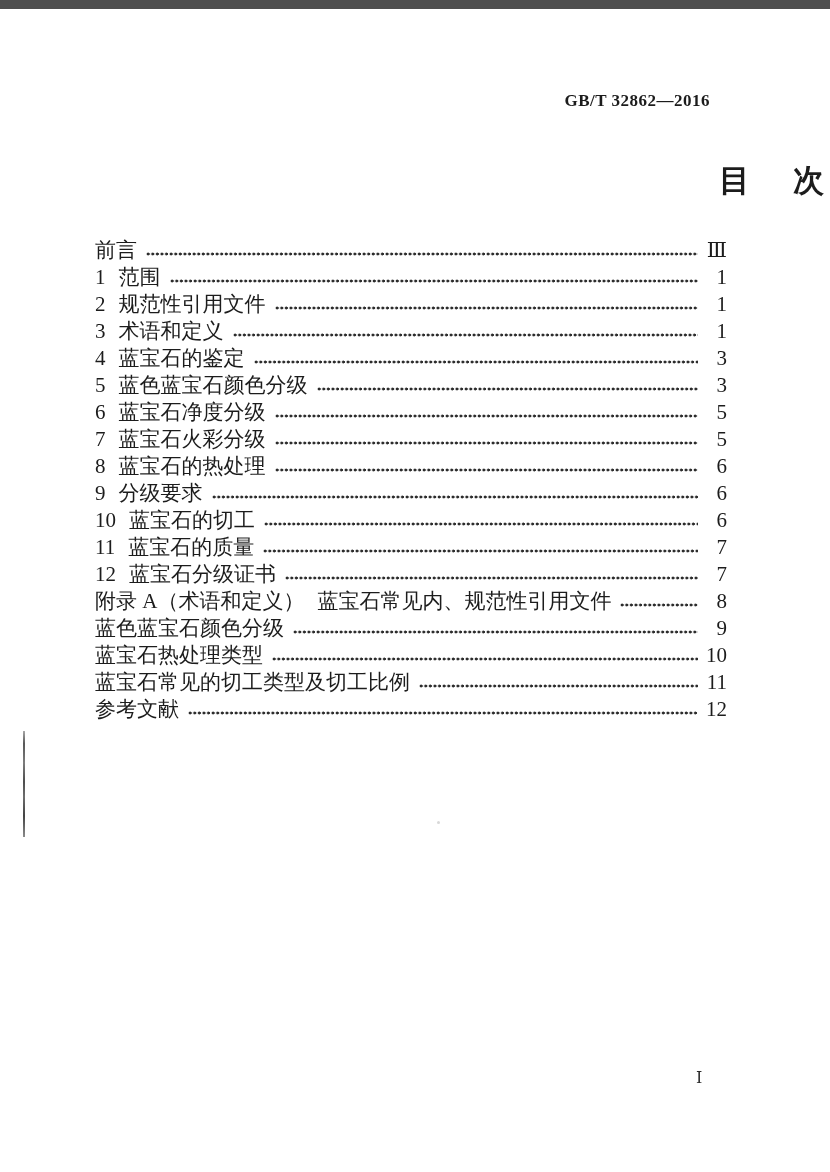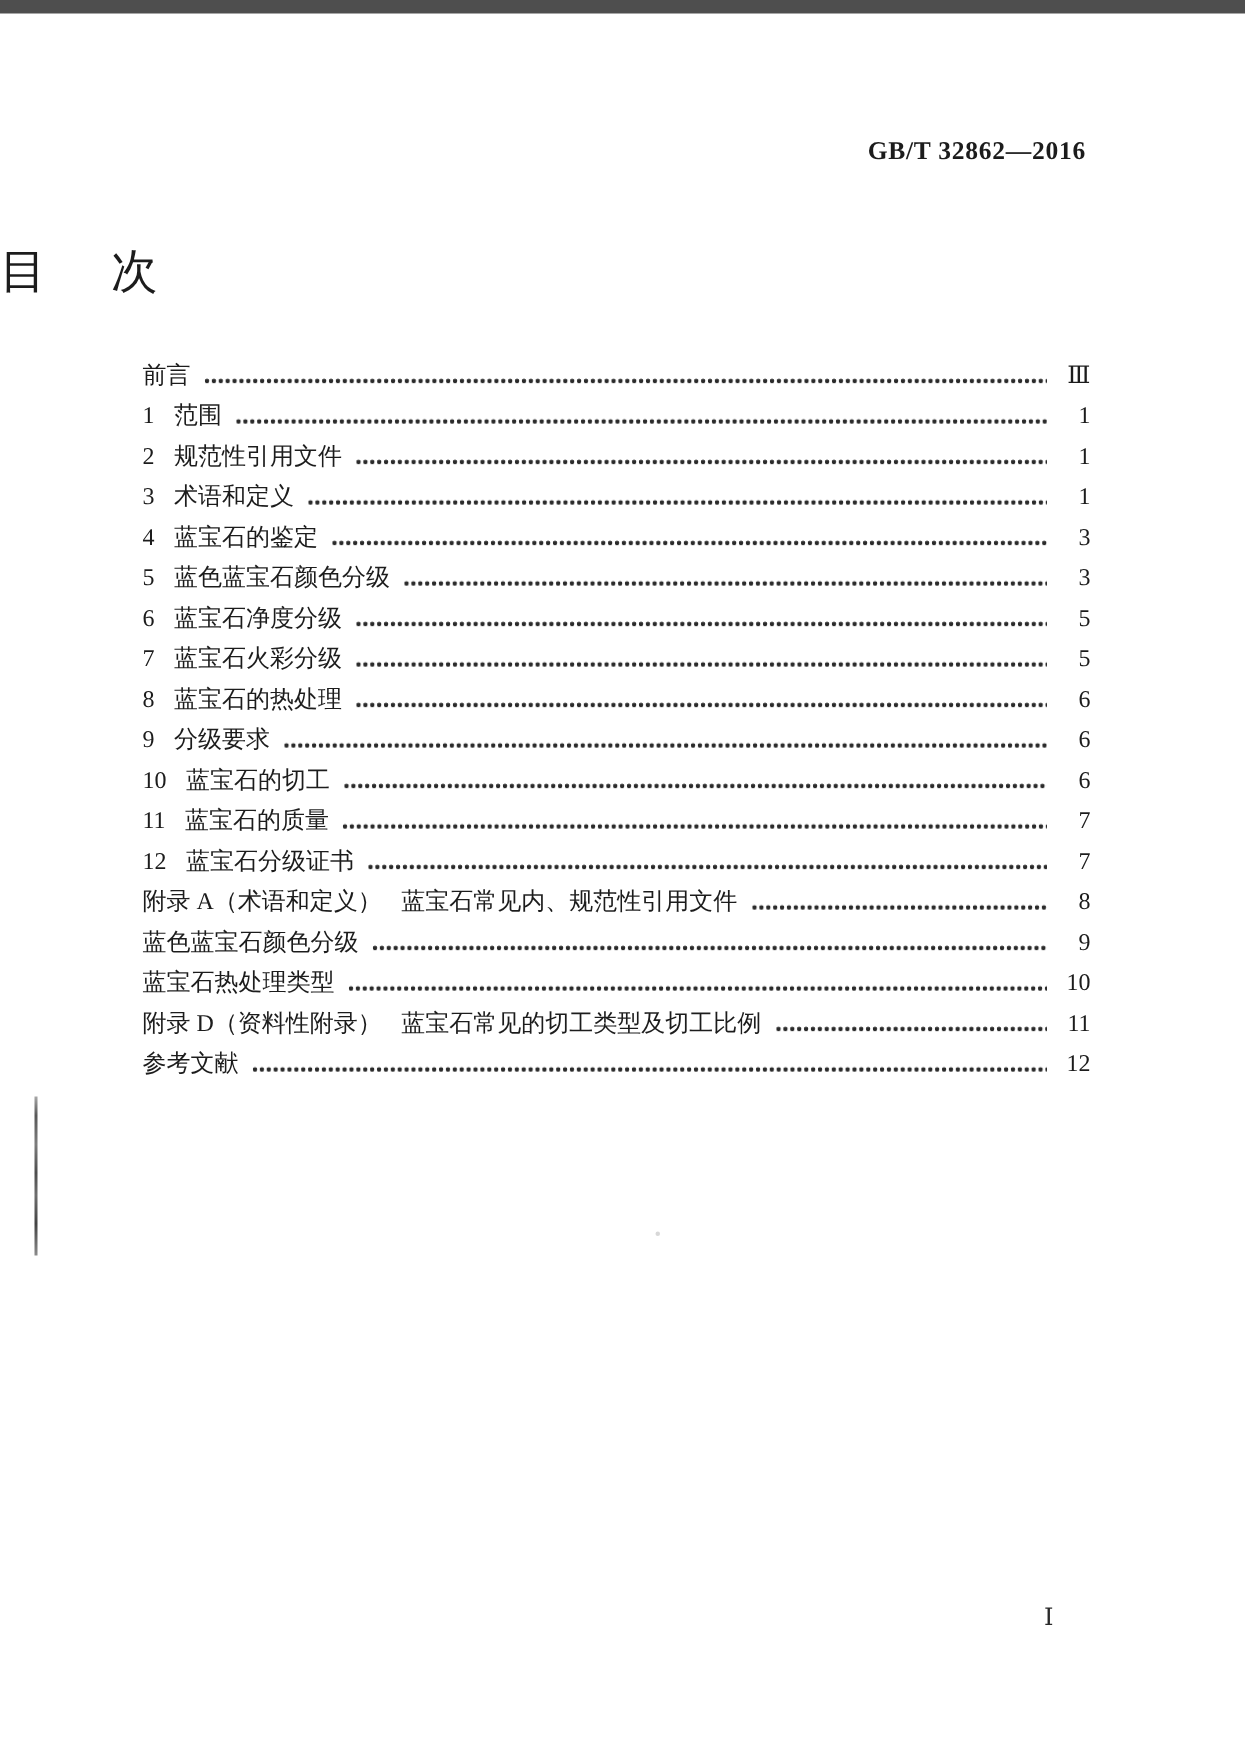--- a/index.html
+++ b/index.html
@@ -10,39 +10,39 @@
     overflow: hidden;
     font-family: "Liberation Serif", "DejaVu Serif", serif;
     color: #1c1c1c;
   }
   .scan-band {
     position: absolute; top: 0; left: 0;
     width: 830px; height: 9px;
     background: #4e4e4e;
   }
   .doc-code {
-    position: absolute; top: 91px; right: 106px;
+    position: absolute; top: 91px; right: 120px;
     font-size: 17px; font-weight: bold;
     letter-spacing: 0.5px;
     white-space: nowrap;
   }
   .page-title {
     position: absolute; top: 160px; left: 0;
-    width: 100%; text-align: left;
-    font-size: 31px; font-weight: normal;
+    width: 100%; text-align: right;
+    font-size: 31px; font-weight: bold;
     letter-spacing: 6px;
   }
   .toc {
     position: absolute; left: 95px; top: 237px;
     width: 632px;
   }
   .toc-row {
     display: flex; align-items: flex-start;
     height: 27px; line-height: 27px;
-    font-size: 16px;
+    font-size: 21px;
     white-space: nowrap;
   }
   .toc-prefix { flex: 0 0 auto; }
   .toc-prefix:not(:empty) { margin-right: 13px; }
   .toc-title { flex: 0 0 auto; }
   .leader {
     flex: 1 1 auto;
     align-self: stretch;
     margin: 0 7px 0 9px;
     background-image: radial-gradient(circle at 2px 17px, #2b2b2b 1.3px, rgba(0,0,0,0) 1.7px);
@@ -166,21 +166,20 @@
       <span class="toc-title">蓝色蓝宝石颜色分级</span>
       <span class="leader"></span>
       <span class="toc-page">9</span>
     </div>
   <div class="toc-row">
       <span class="toc-title">蓝宝石热处理类型</span>
       <span class="leader"></span>
       <span class="toc-page">10</span>
     </div>
   <div class="toc-row">
-      <span class="toc-prefix">附录 D（资料性附录）</span>
       <span class="toc-title">蓝宝石常见的切工类型及切工比例</span>
       <span class="leader"></span>
       <span class="toc-page">11</span>
     </div>
   <div class="toc-row">
       <span class="toc-prefix"></span>
       <span class="toc-title">参考文献</span>
       <span class="leader"></span>
       <span class="toc-page">12</span>
     </div>

